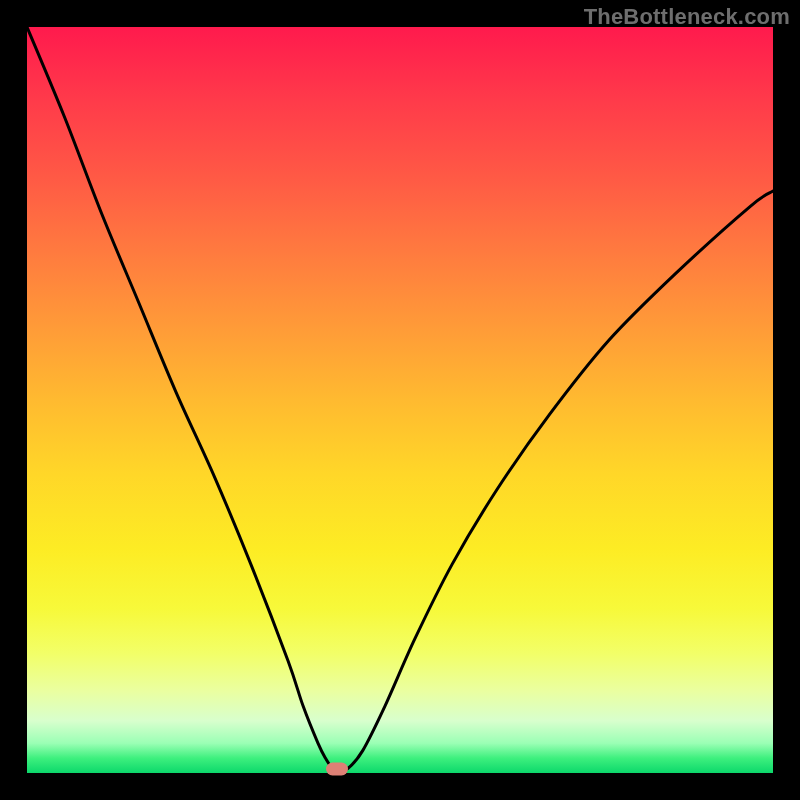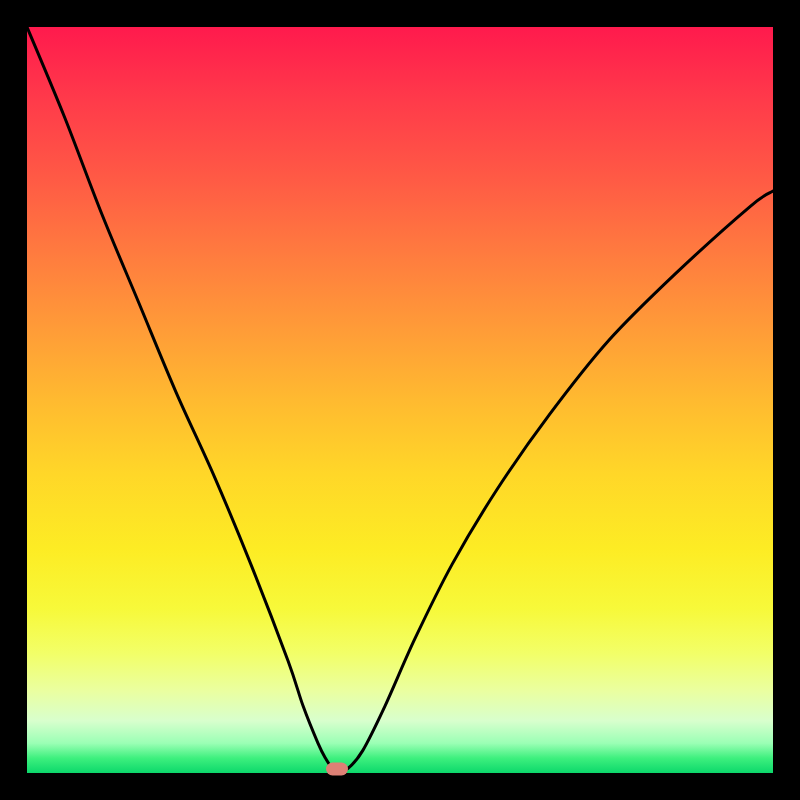--- a/index.html
+++ b/index.html
@@ -76,13 +76,14 @@
 
   <div class="plot-area">
 
     <svg class="curve" viewBox="0 0 746 746" preserveAspectRatio="none">
       <path d="M 0.00 0.00 C 5.97 14.32, 25.36 59.68, 37.30 89.52 C 49.24 119.36, 62.66 156.66, 74.60 186.50 C 86.54 216.34, 99.96 247.37, 111.90 276.02 C 123.84 304.67, 137.26 338.09, 149.20 365.54 C 161.14 392.99, 174.56 420.15, 186.50 447.60 C 198.44 475.05, 211.86 507.28, 223.80 537.12 C 235.74 566.96, 252.74 611.42, 261.10 634.10 C 269.46 656.78, 271.25 665.73, 276.02 678.86 C 280.79 691.99, 287.36 707.80, 290.94 716.16 C 294.52 724.52, 296.01 727.02, 298.40 731.08 C 300.79 735.14, 303.47 739.85, 305.86 741.52 C 308.25 743.20, 310.93 741.52, 313.32 741.52 C 315.71 741.52, 317.20 744.39, 320.78 741.52 C 324.36 738.66, 329.73 733.65, 335.70 723.62 C 341.67 713.59, 349.72 696.76, 358.08 678.86 C 366.44 660.96, 377.18 634.40, 387.92 611.72 C 398.66 589.04, 412.09 560.99, 425.22 537.12 C 438.35 513.25, 454.46 486.39, 469.98 462.52 C 485.50 438.65, 504.30 411.79, 522.20 387.92 C 540.10 364.05, 561.59 336.00, 581.88 313.32 C 602.17 290.64, 626.34 267.66, 649.02 246.18 C 671.70 224.70, 708.10 192.17, 723.62 179.04 C 739.14 165.91, 742.42 166.51, 746.00 164.12" fill="none" stroke="#000000" stroke-width="3" stroke-linecap="round"></path>
     </svg>
 
     <div class="marker" style="left: 309.59px; top: 741.524px; background: rgb(221, 128, 117);"></div>
   </div>
 
+  <div class="watermark">TheBottleneck.com</div>
 </div>
 
 </body></html>

